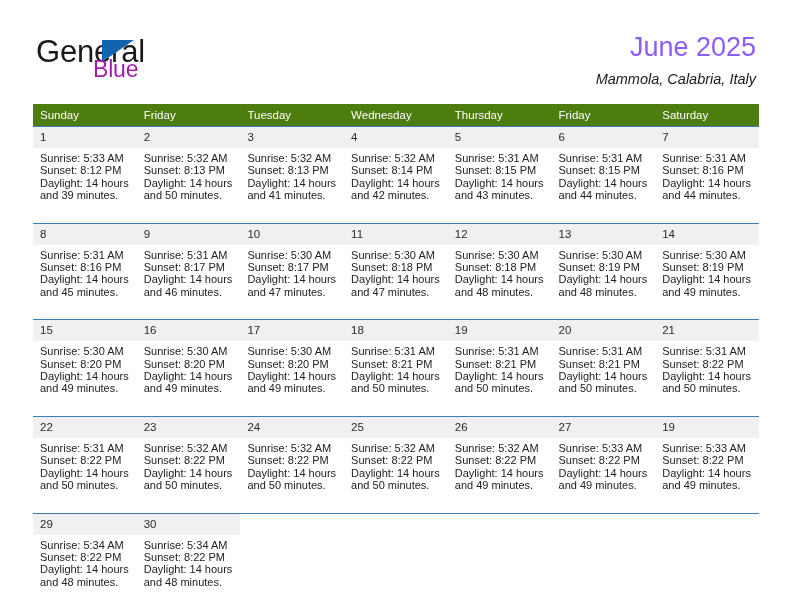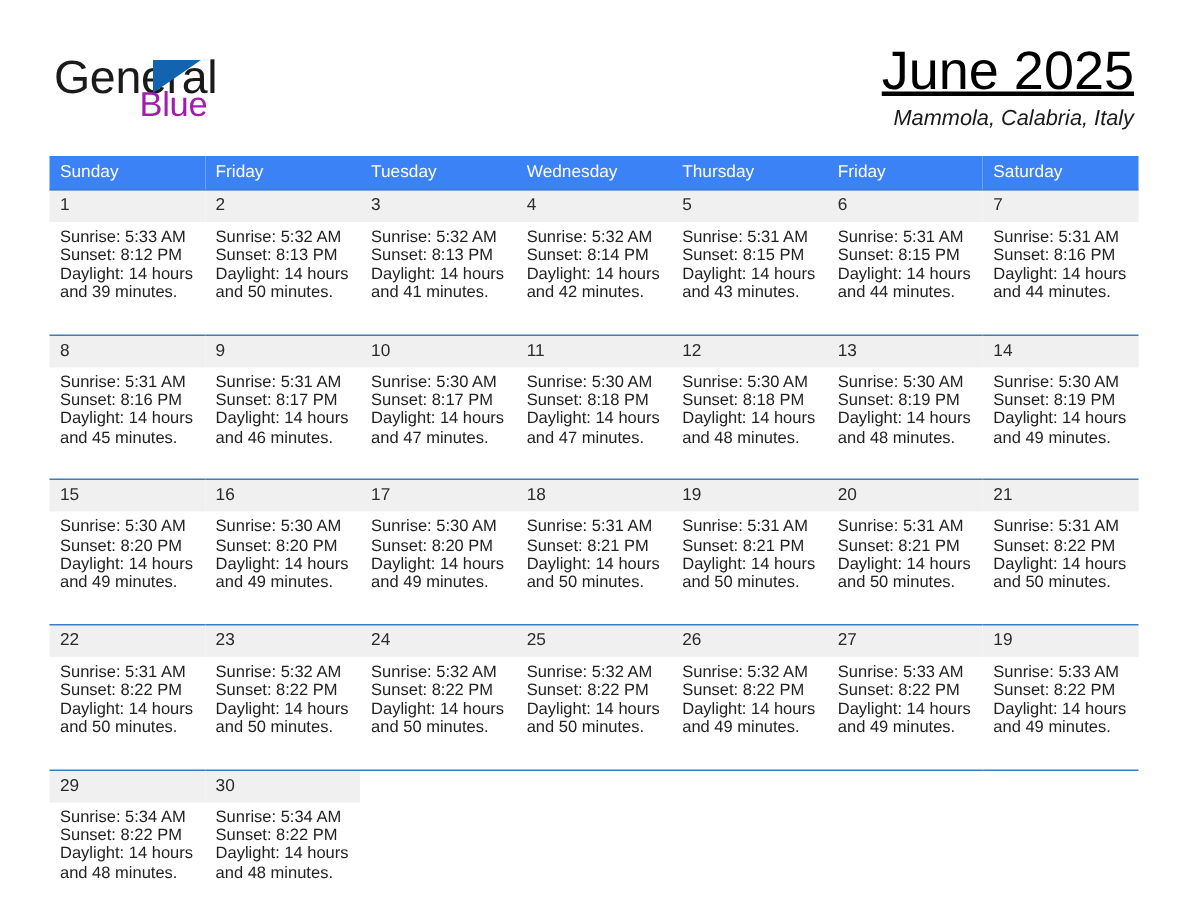--- a/index.html
+++ b/index.html
@@ -66,25 +66,24 @@
     font-family: "Liberation Sans", sans-serif;
   }
 
   .title-block {
     position: absolute;
     right: 36px;
     top: 30px;
     text-align: right;
   }
   .cal-title {
-    font-size: 36px;
-    color: #000000;
+    font-size: 27px;
+    color: #8b5cf6;
     line-height: 34px;
     white-space: nowrap;
-    text-decoration: underline;
   }
   .cal-subtitle {
     font-size: 14.5px;
     color: #1a1a1a;
     line-height: 22px;
     margin-top: 4px;
     white-space: nowrap;
     font-style: italic;
   }
 
@@ -92,21 +91,21 @@
   .calendar {
     position: absolute;
     left: 33px;
     top: 104px;
     width: 726px;
     border-collapse: collapse;
     table-layout: fixed;
   }
 
   .calendar th {
-    background: #3b82f6;
+    background: #4d7c0f;
     color: #ffffff;
     font-size: 11.5px;
     font-weight: normal;
     text-align: left;
     padding: 5px 0 5px 7px;
     height: 18px;
     box-sizing: border-box;
   }
 
   .calendar td {

